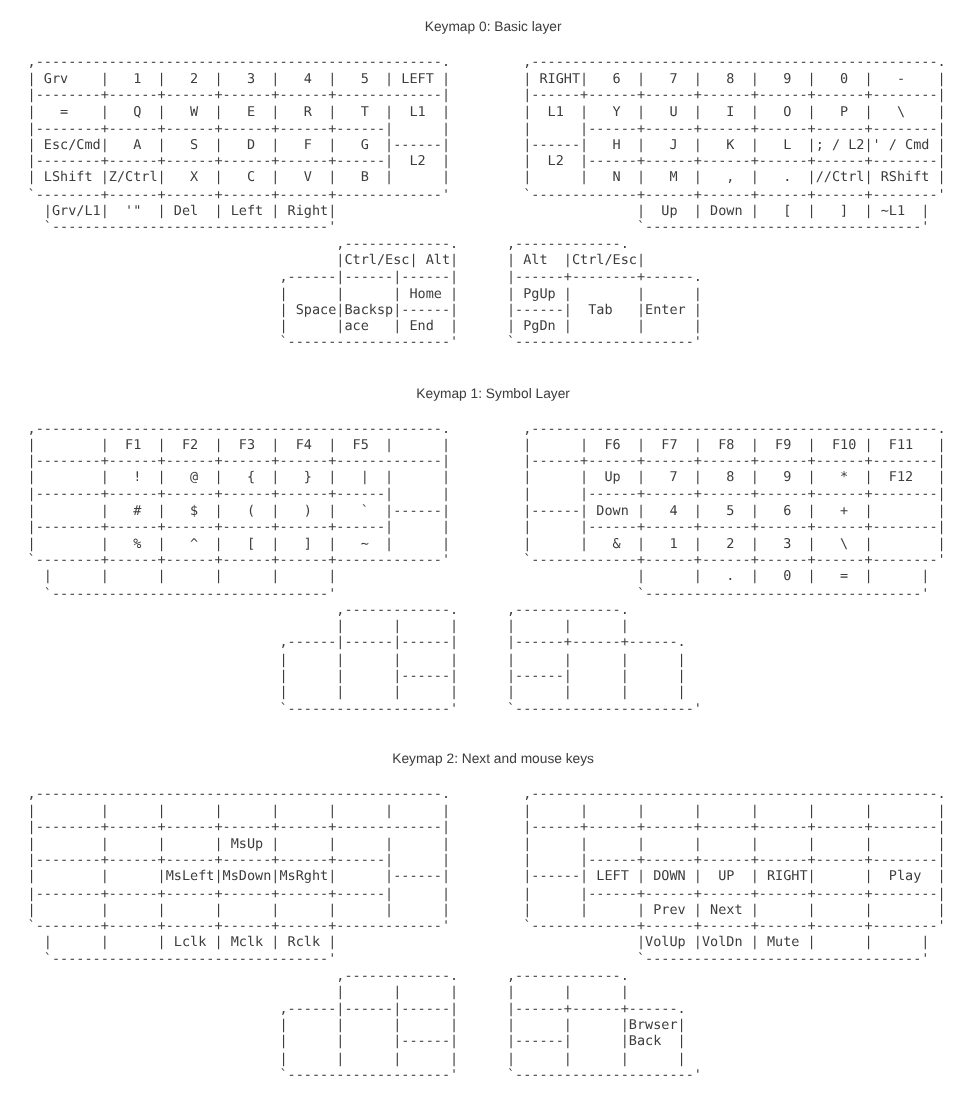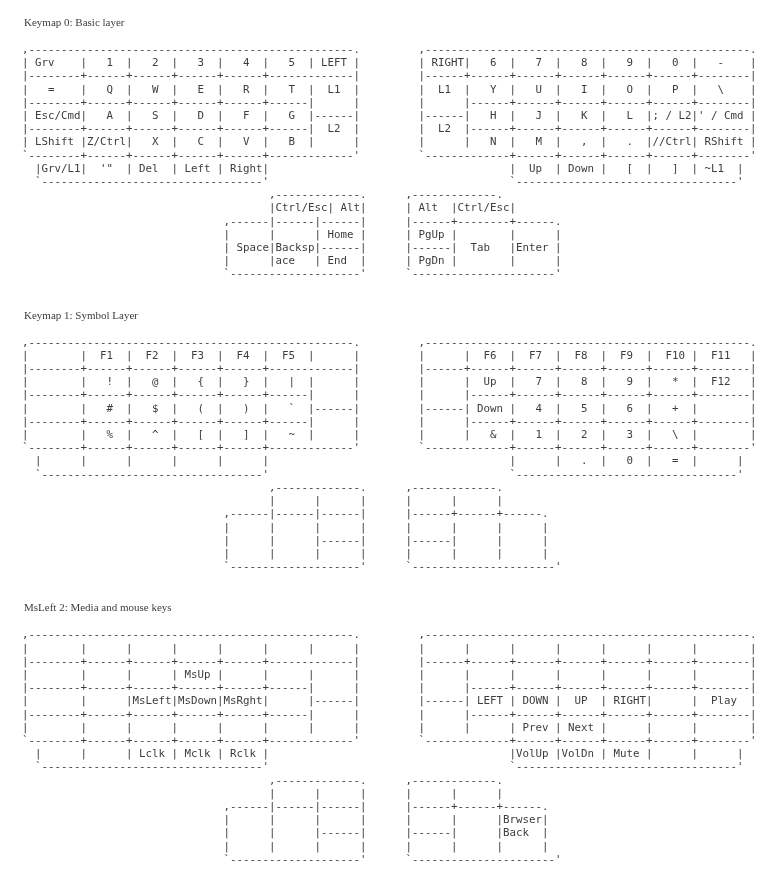--- a/index.html
+++ b/index.html
@@ -13,25 +13,26 @@
     box-sizing: border-box;
     padding: 16px 0 0 22px;
     background: #ffffff;
     overflow: hidden;
     font-family: "DejaVu Sans Mono", "Liberation Mono", monospace;
   }
   .section { margin: 0; }
   .section + .section { margin-top: 28px; }
   .section-title {
     margin: 0 0 14px 2px;
-    font-family: Liberation Serif, serif;
+    font-family: Liberation Sans, sans-serif;
     font-size: 11px;
     line-height: 13px;
     color: #3d3d3d;
     white-space: pre;
+    text-align: center;
   }
   .ascii-art {
     margin: 0;
     font-family: inherit;
     font-size: 10.8px;
     line-height: 13.2px;
     color: #3d3d3d;
     white-space: pre;
   }
 </style>
@@ -78,21 +79,21 @@
                                       ,-------------.      ,-------------.
                                       |      |      |      |      |      |
                                ,------|------|------|      |------+------+------.
                                |      |      |      |      |      |      |      |
                                |      |      |------|      |------|      |      |
                                |      |      |      |      |      |      |      |
                                `--------------------'      `----------------------'</pre>
   </div>
 
   <div class="section">
-    <pre class="section-title">MsLeft 2: Media and mouse keys</pre>
+    <pre class="section-title">Keymap 2: Next and mouse keys</pre>
     <pre class="ascii-art">,--------------------------------------------------.         ,--------------------------------------------------.
 |        |      |      |      |      |      |      |         |      |      |      |      |      |      |        |
 |--------+------+------+------+------+-------------|         |------+------+------+------+------+------+--------|
 |        |      |      | MsUp |      |      |      |         |      |      |      |      |      |      |        |
 |--------+------+------+------+------+------|      |         |      |------+------+------+------+------+--------|
 |        |      |MsLeft|MsDown|MsRght|      |------|         |------| LEFT | DOWN |  UP  | RIGHT|      |  Play  |
 |--------+------+------+------+------+------|      |         |      |------+------+------+------+------+--------|
 |        |      |      |      |      |      |      |         |      |      | Prev | Next |      |      |        |
 `--------+------+------+------+------+-------------'         `-------------+------+------+------+------+--------'
   |      |      | Lclk | Mclk | Rclk |                                     |VolUp |VolDn | Mute |      |      |

